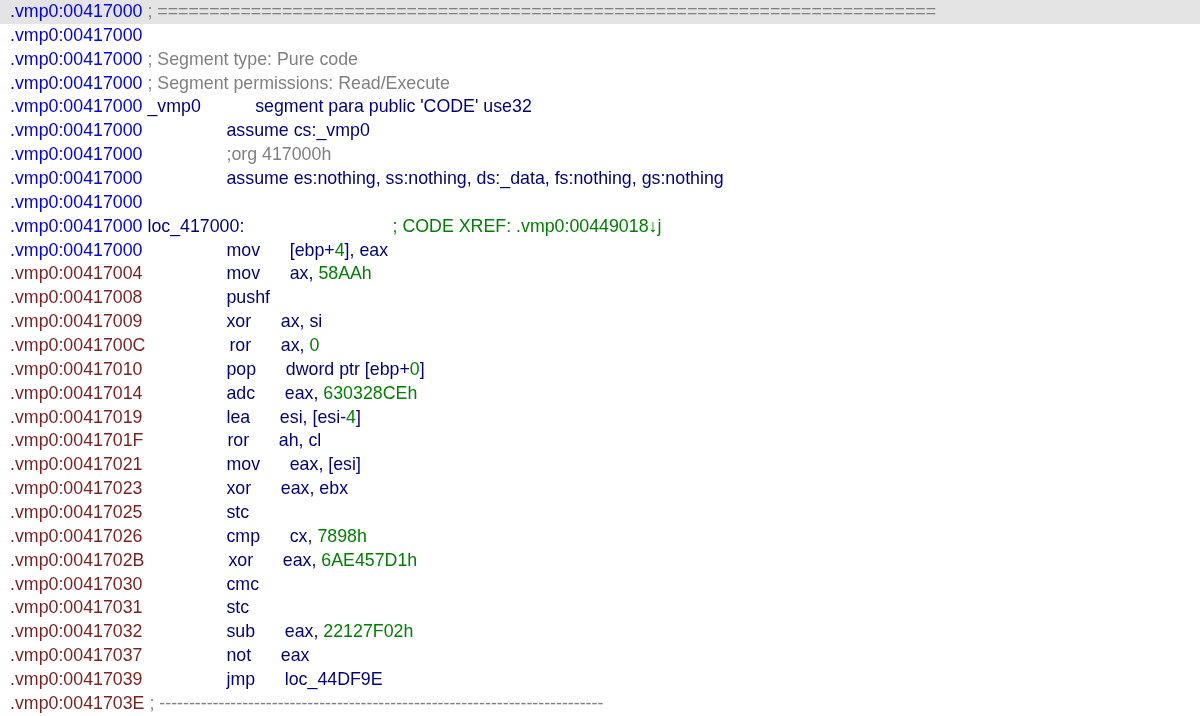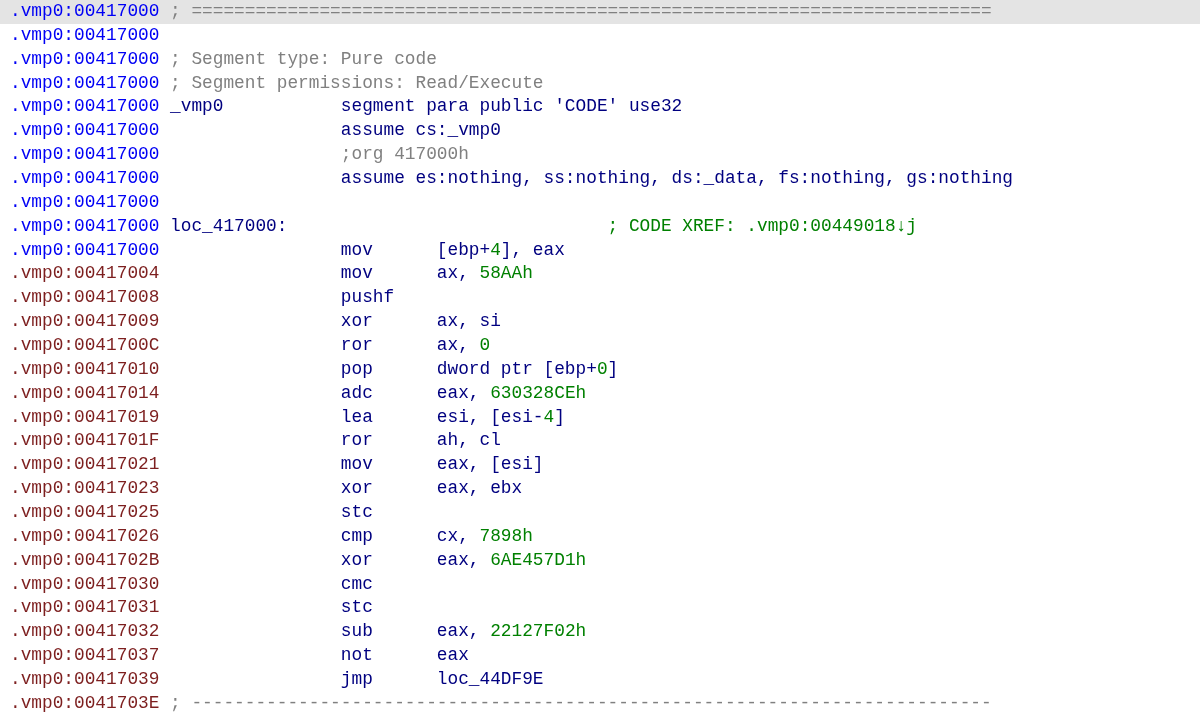--- a/index.html
+++ b/index.html
@@ -14,21 +14,21 @@
   }
   * { box-sizing: border-box; }
   html, body {
     margin: 0; padding: 0;
     width: 1200px; height: 716px;
     background: var(--bg);
     overflow: hidden;
   }
   .listing {
     width: 1200px; height: 716px;
-    font-family: Liberation Mono, monospace;
+    font-family: Liberation Sans, sans-serif;
     font-size: 17.8px;
     line-height: 23.87px;
     white-space: pre;
     cursor: text;
   }
   .line {
     height: 23.87px;
     padding-left: 10px;
     white-space: pre;
   }

